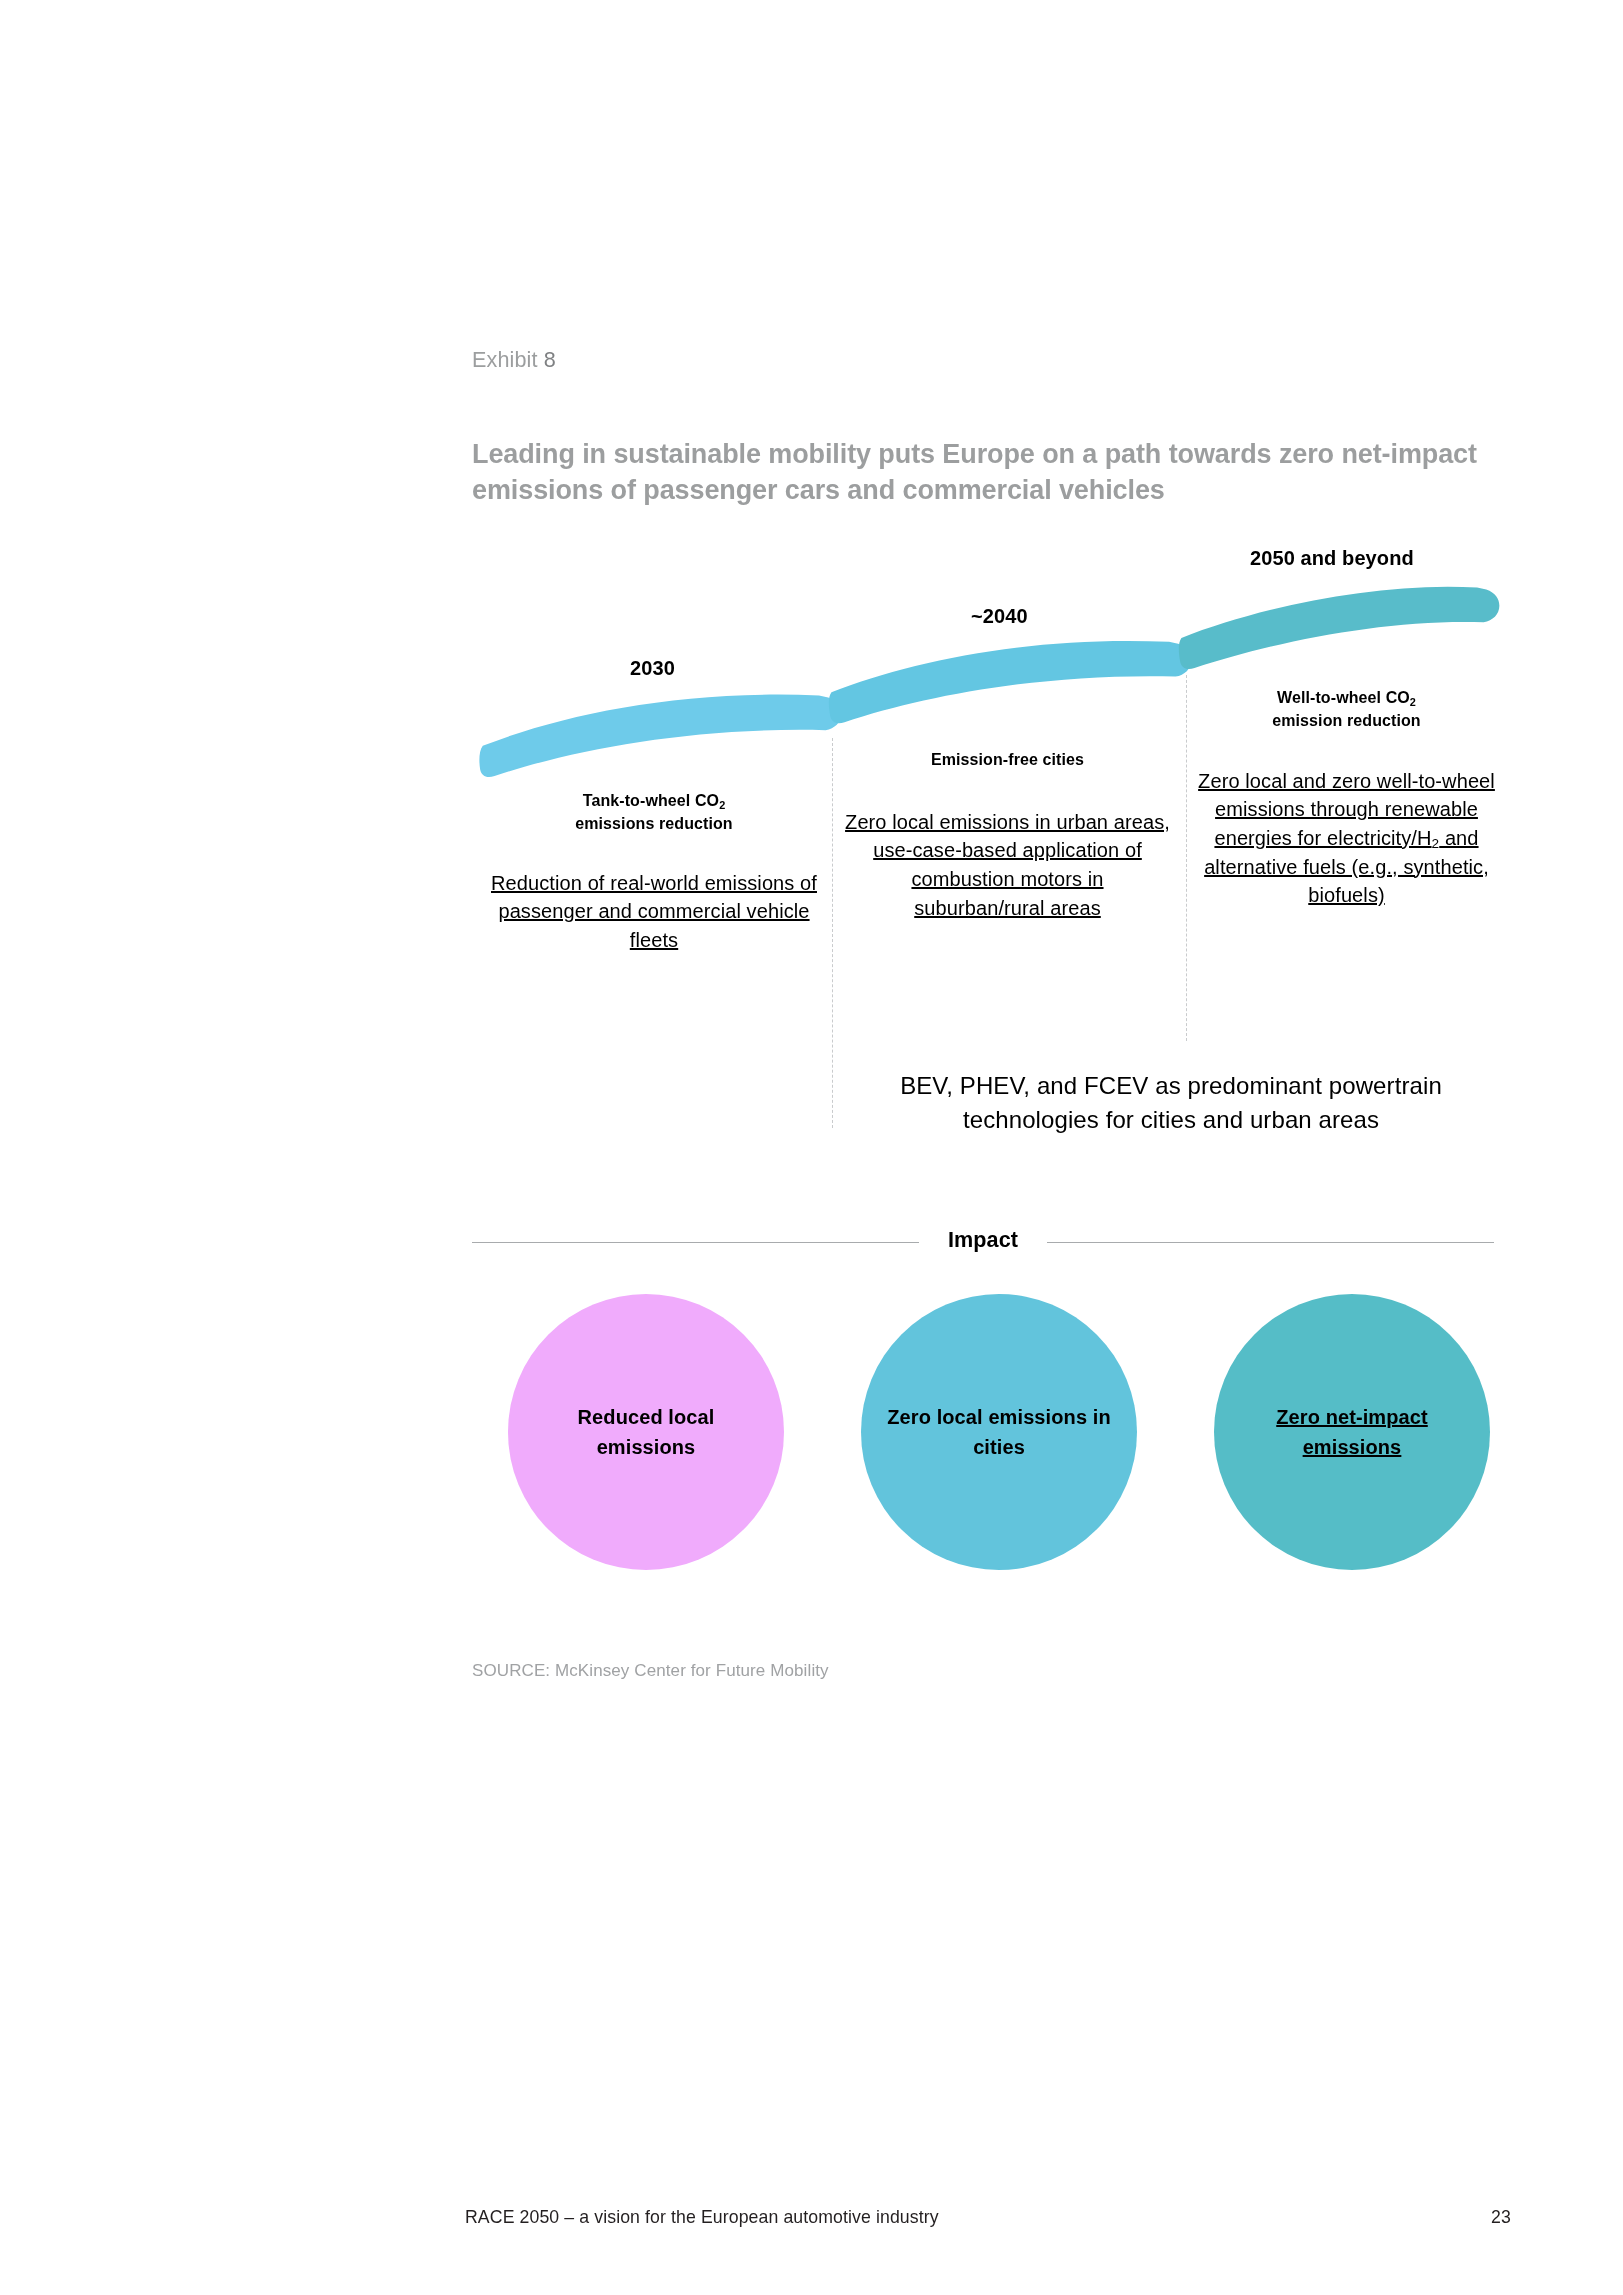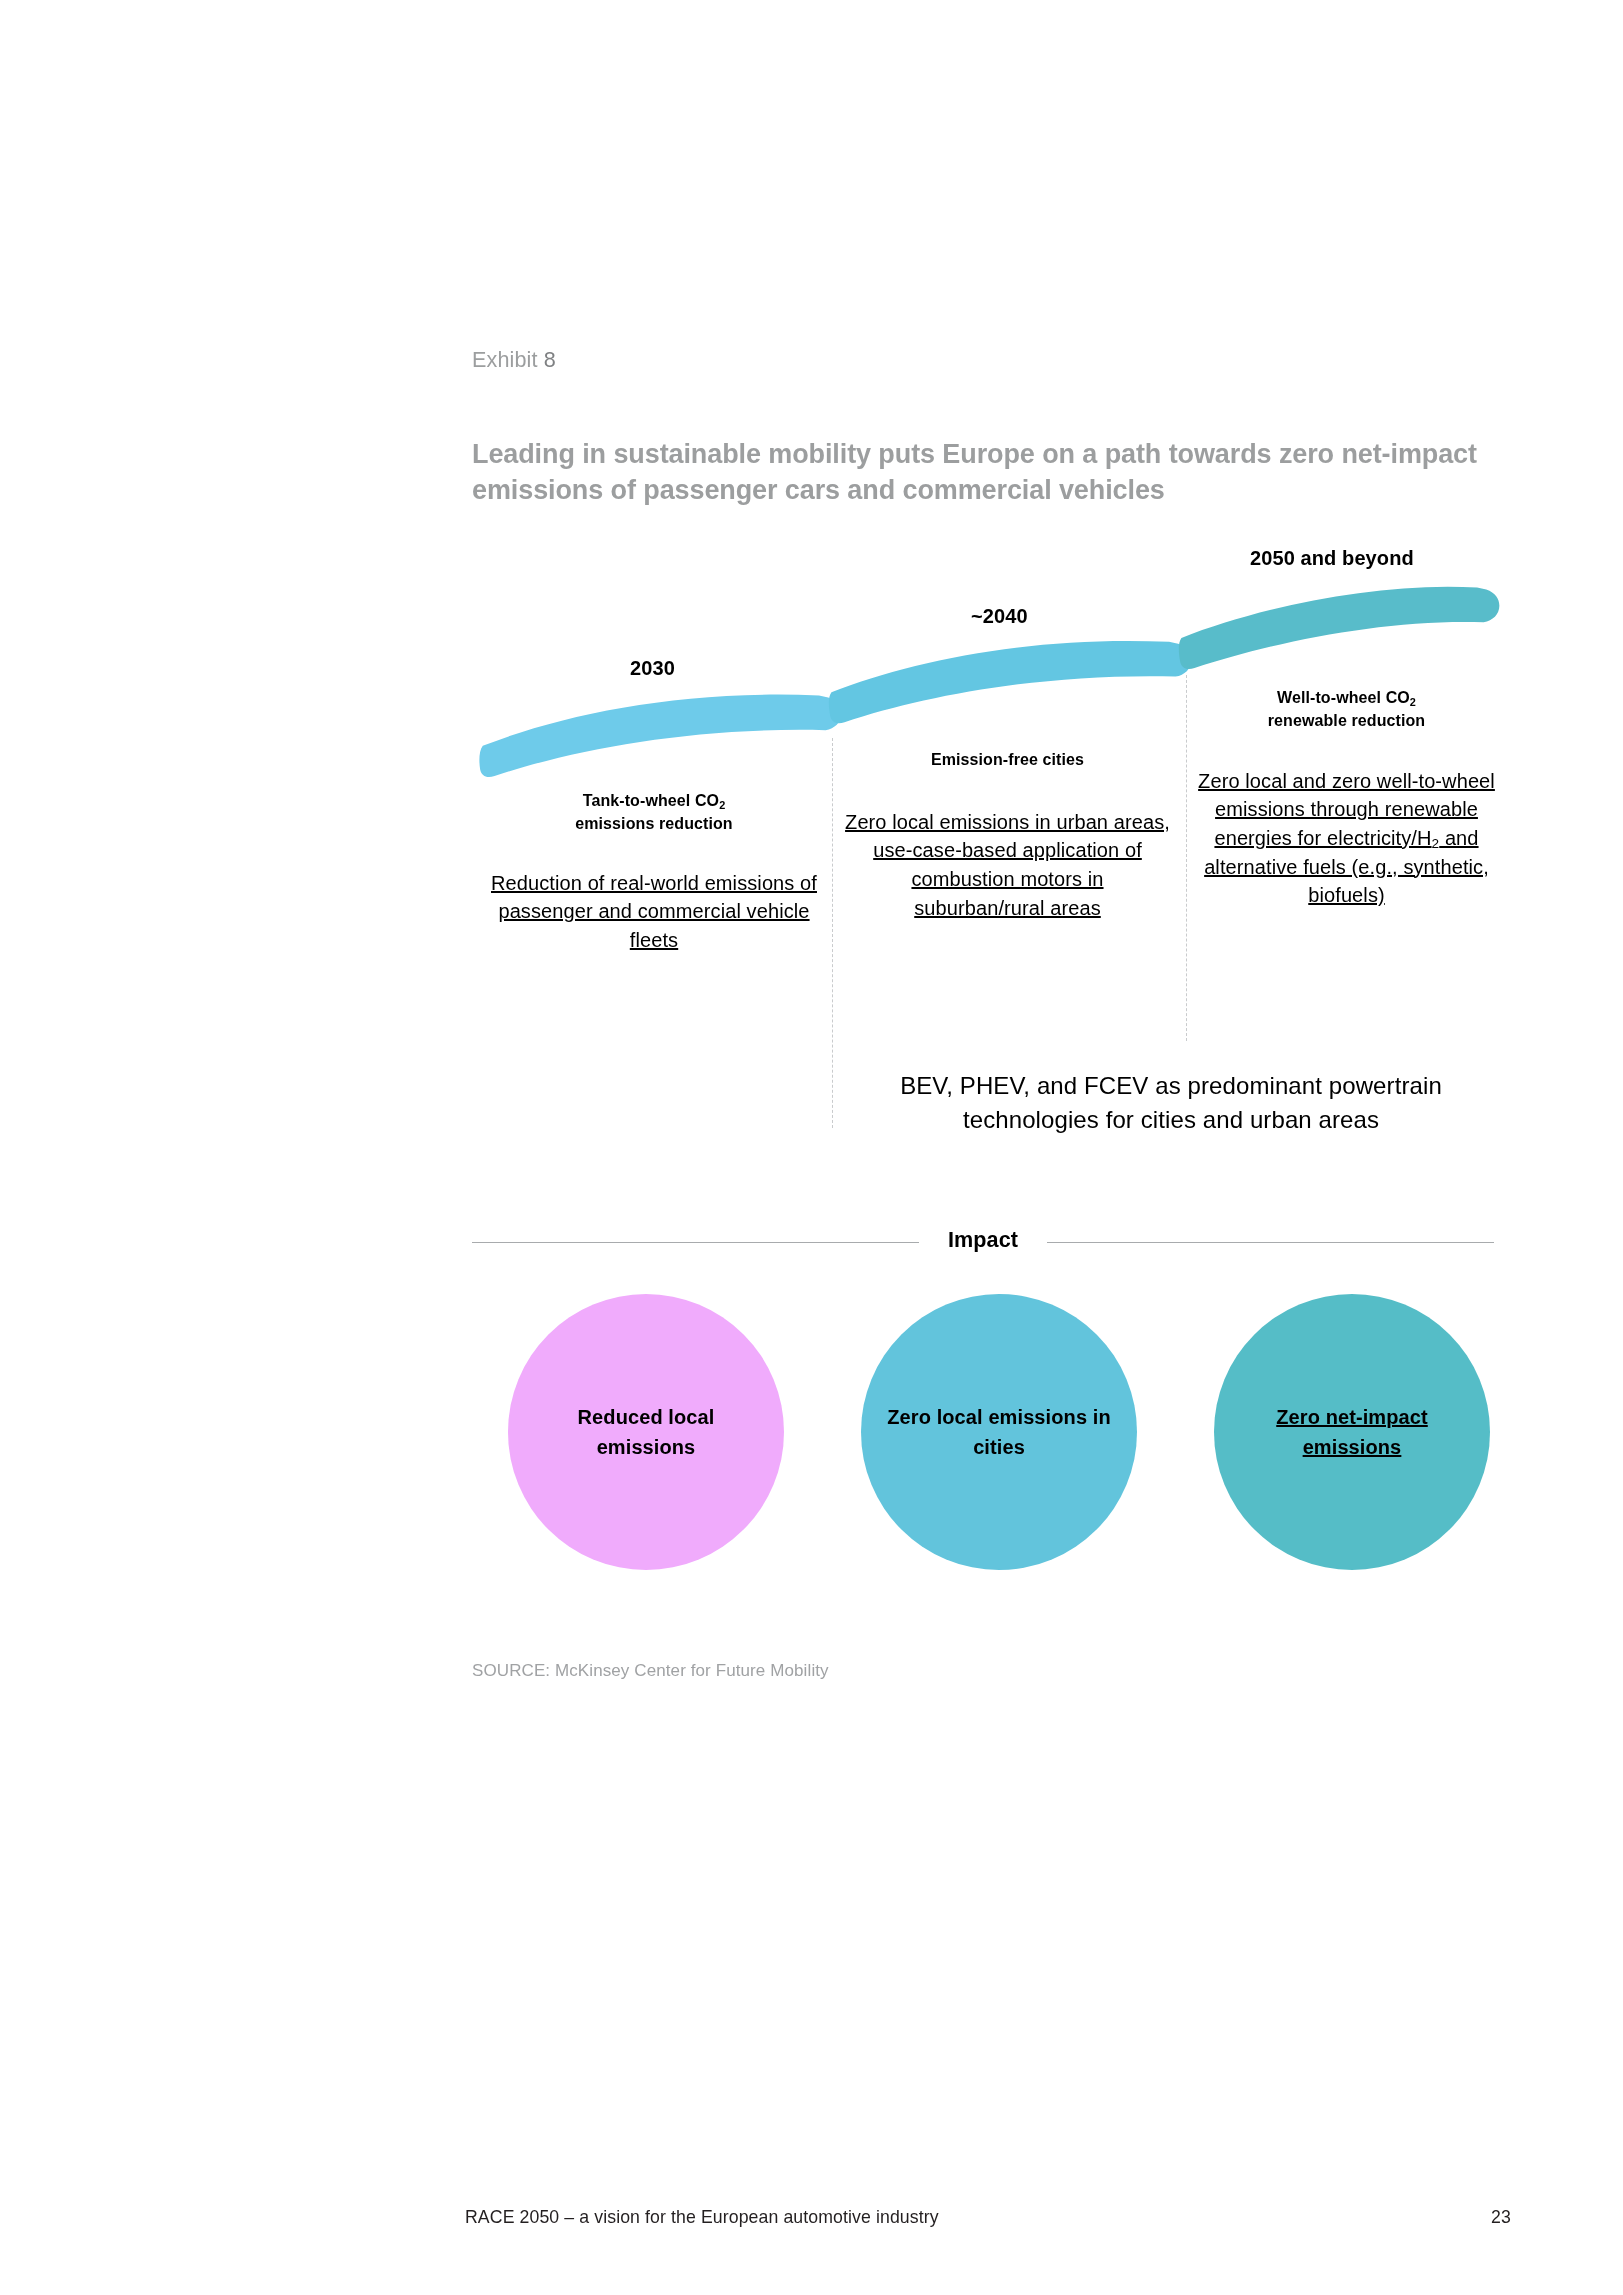--- a/index.html
+++ b/index.html
@@ -267,21 +267,21 @@
   <div class="col col-2">
     <div class="head">
       <span>Emission-free cities</span>
     </div>
     <div class="body">Zero local emissions in urban areas, use-case-based application of combustion motors in suburban/rural areas</div>
   </div>
 
   <div class="col col-3">
     <div class="head">
       <span>Well-to-wheel CO</span><sub>2</sub><br>
-      <span>renewable reduction</span>
+      <span>emission reduction</span>
     </div>
     <div class="body">
       <span>Zero local and zero well-to-wheel emissions through renewable energies for electricity/H</span><sub>2</sub><span> and alternative fuels (e.g., synthetic, biofuels)</span>
     </div>
   </div>
 
   <div class="span-note">BEV, PHEV, and FCEV as predominant powertrain technologies for cities and urban areas</div>
 
   <div class="impact-band">
     <div class="rule"></div>

